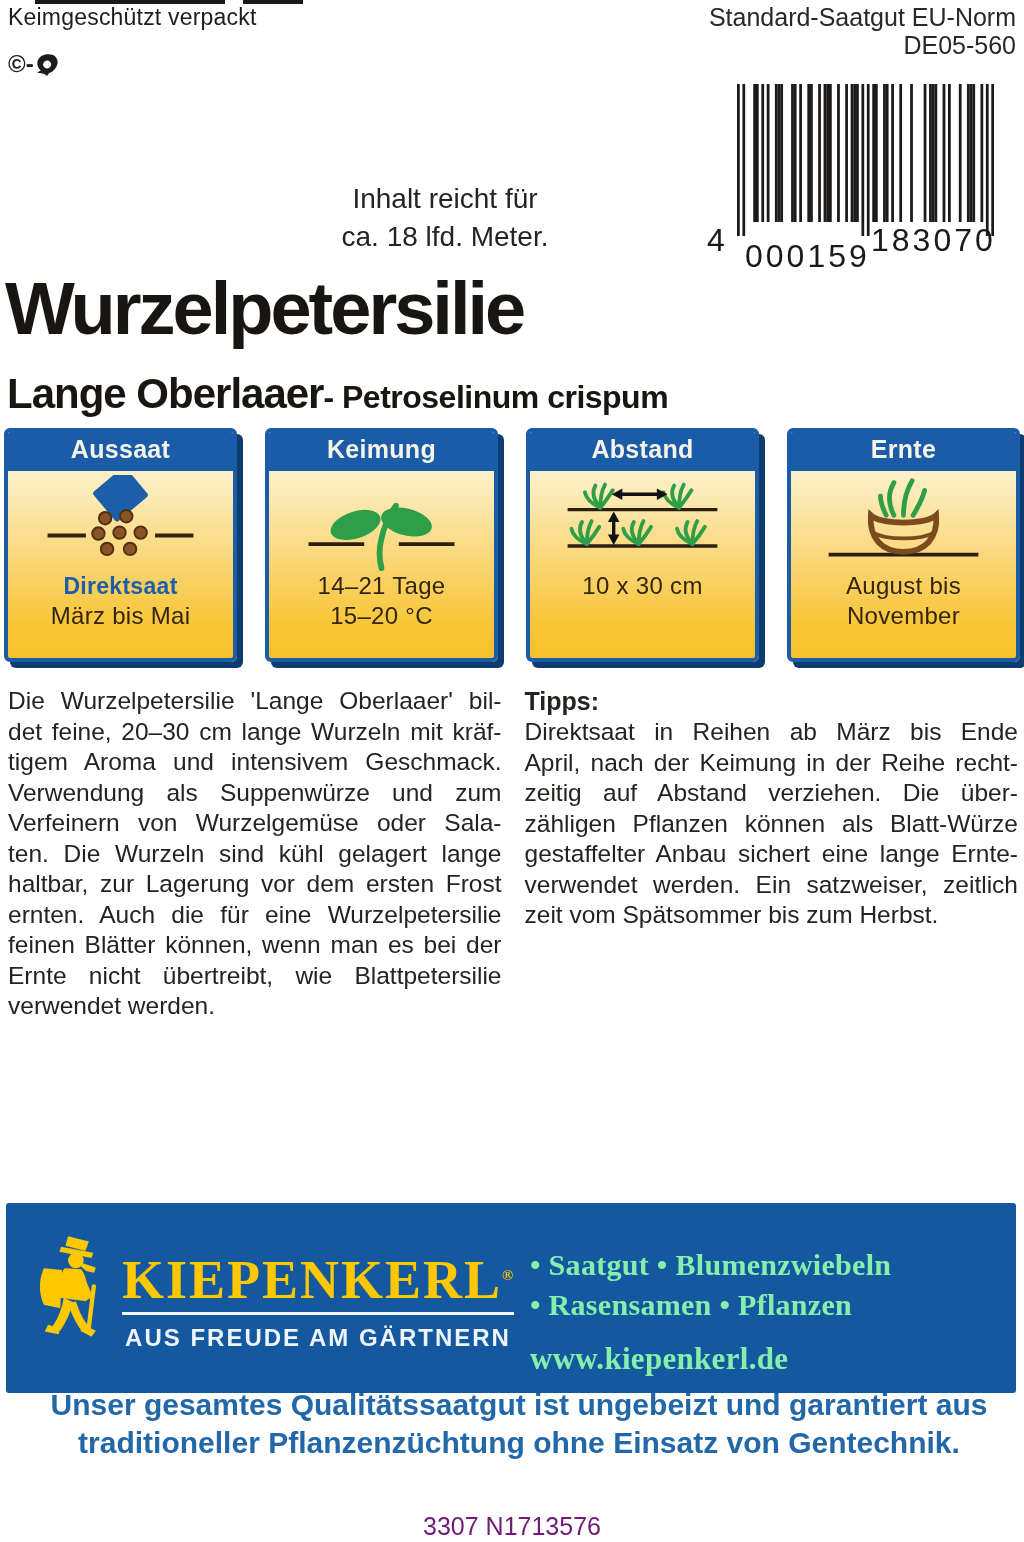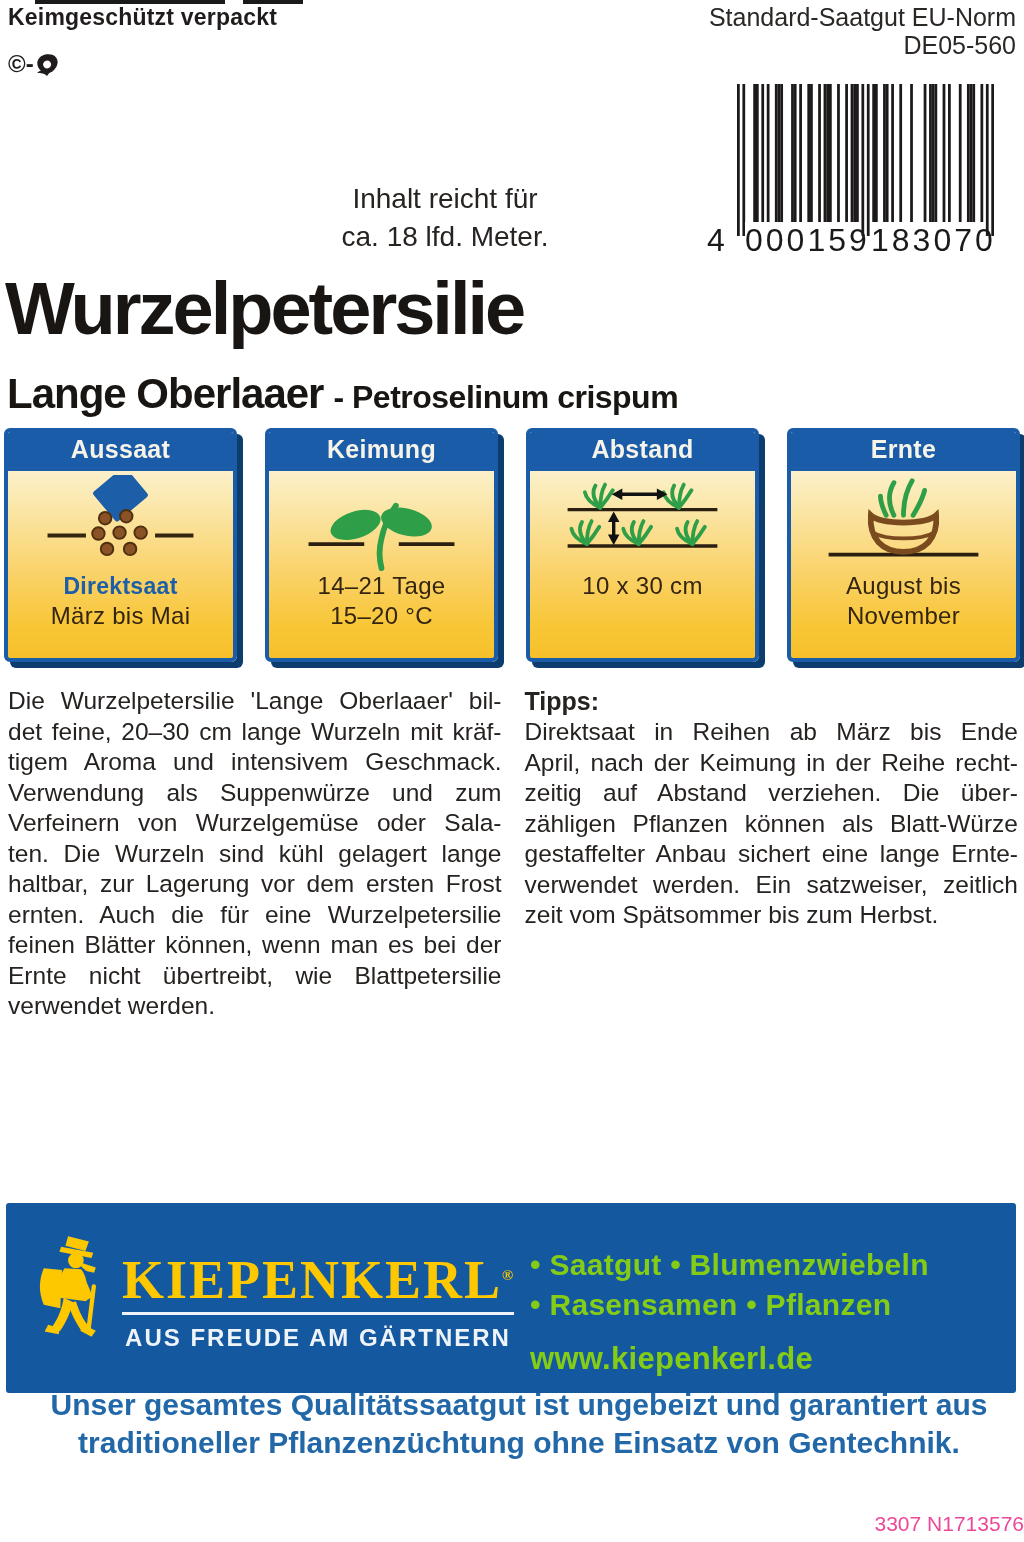--- a/index.html
+++ b/index.html
@@ -1,35 +1,35 @@
 <!DOCTYPE html>
 <html><head>
 <meta charset="utf-8">
 <style>
   html,body{margin:0;padding:0;background:#ffffff;}
   body{font-family:"Liberation Sans",sans-serif;color:#231f20;}
   .page{position:relative;width:1024px;height:1542px;background:#fff;overflow:hidden;}
 
   
   .crop-mark{position:absolute;background:#1a1a1a;height:4px;top:0;}
-  .keim-heading{position:absolute;left:8px;top:4px;font-size:23px;font-weight:bold;letter-spacing:.2px;color:#1f1c1b;}
+  .keim-heading{position:absolute;left:8px;top:4px;font-size:23px;font-weight:normal;letter-spacing:.2px;color:#1f1c1b;}
   .recycle-row{position:absolute;left:8px;top:50px;display:flex;align-items:center;font-size:24px;font-weight:bold;color:#1f1c1b;}
   .norm-block{position:absolute;right:8px;top:3px;text-align:right;font-size:25px;color:#2a2725;line-height:28px;}
 
   
   .barcode-wrap{position:absolute;left:737px;top:84px;width:257px;height:176px;}
   .barcode-digits{position:absolute;top:136px;left:0;width:257px;height:40px;font-size:32px;color:#1c1a19;}
   .bd-first{position:absolute;left:-30px;top:2px;}
-  .bd-g1{position:absolute;left:8px;top:2px;width:112px;text-align:right;letter-spacing:3px;background:#fff;}
+  .bd-g1{position:absolute;left:8px;top:18px;width:112px;text-align:right;letter-spacing:3px;background:#fff;}
   .bd-g2{position:absolute;left:134px;top:2px;width:112px;text-align:center;letter-spacing:3px;background:#fff;}
 
   .inhalt{position:absolute;left:318px;top:180px;width:254px;text-align:center;font-size:28px;line-height:38px;color:#262321;}
 
   .main-title{position:absolute;left:5px;top:266px;font-size:74px;font-weight:bold;letter-spacing:-3px;color:#181512;}
-  .sub-title{position:absolute;left:7px;top:370px;display:flex;align-items:baseline;gap:10px;color:#181512;}
+  .sub-title{position:absolute;left:7px;top:370px;display:flex;align-items:baseline;color:#181512;}
   .variety{font-size:42px;font-weight:bold;letter-spacing:-1px;}
   .botanical{font-size:32px;font-weight:bold;letter-spacing:-.5px;}
 
   
   .boxes{position:absolute;left:4px;top:428px;width:1016px;display:flex;gap:28px;}
   .info-box{flex:1;border:4px solid #1a5ca8;border-radius:6px;box-shadow:6px 6px 0 #0d3d6e;
     background:linear-gradient(180deg,#fdf9ec 0%,#fbe9b0 30%,#fad26a 62%,#f8c636 86%,#f7c02a 100%);
     height:226px;overflow:hidden;}
   .box-header{background:#1a5ca8;color:#f6f3e8;font-size:25px;font-weight:bold;text-align:center;
     padding:3px 0 7px 0;letter-spacing:.3px;}
@@ -47,26 +47,26 @@
 
   
   .footer-bar{position:absolute;left:6px;top:1182px;width:1010px;height:190px;background:#14599f;border-radius:3px;margin-top:21px;}
   .brand-left{position:absolute;left:30px;top:18px;display:flex;align-items:flex-start;}
   .man-svg{width:78px;height:126px;margin-top:6px;}
   .wordmark{margin-left:8px;margin-top:26px;}
   .brand-name{font-family:"Liberation Serif",serif;font-weight:bold;font-size:54px;color:#fdc800;letter-spacing:2px;line-height:56px;white-space:nowrap;}
   .brand-reg{font-size:15px;vertical-align:18px;letter-spacing:0;}
   .brand-rule{height:3px;background:#eef4fa;margin-top:4px;width:392px;}
   .brand-tagline{margin-top:9px;text-align:center;color:#eef4fa;font-weight:bold;font-size:24px;letter-spacing:2px;white-space:nowrap;}
-  .footer-right{position:absolute;left:524px;top:42px;color:#84cc16;}
+  .footer-right{position:absolute;left:524px;top:42px;color:#86efac;font-family:Liberation Serif, serif;}
   .bullet-line{font-size:30px;font-weight:bold;line-height:40px;letter-spacing:.3px;}
   .website{font-size:31px;font-weight:bold;margin-top:16px;letter-spacing:.3px;}
 
   .slogan{position:absolute;left:0;top:1386px;width:100%;text-align:center;color:#2268a8;font-weight:bold;font-size:30px;line-height:38px;padding-left:7px;}
-  .batch-code{position:absolute;left:0;top:1512px;width:100%;text-align:right;font-size:21px;color:#ec4899;}
+  .batch-code{position:absolute;left:0;top:1512px;width:100%;text-align:center;font-size:25px;color:#701a75;}
 </style>
 </head>
 <body>
 
 <div class="page">
 
   <div class="crop-mark" style="left:35px;width:190px;"></div>
   <div class="crop-mark" style="left:243px;width:60px;"></div>
 
   <div class="keim-heading">Keimgeschützt verpackt</div>

